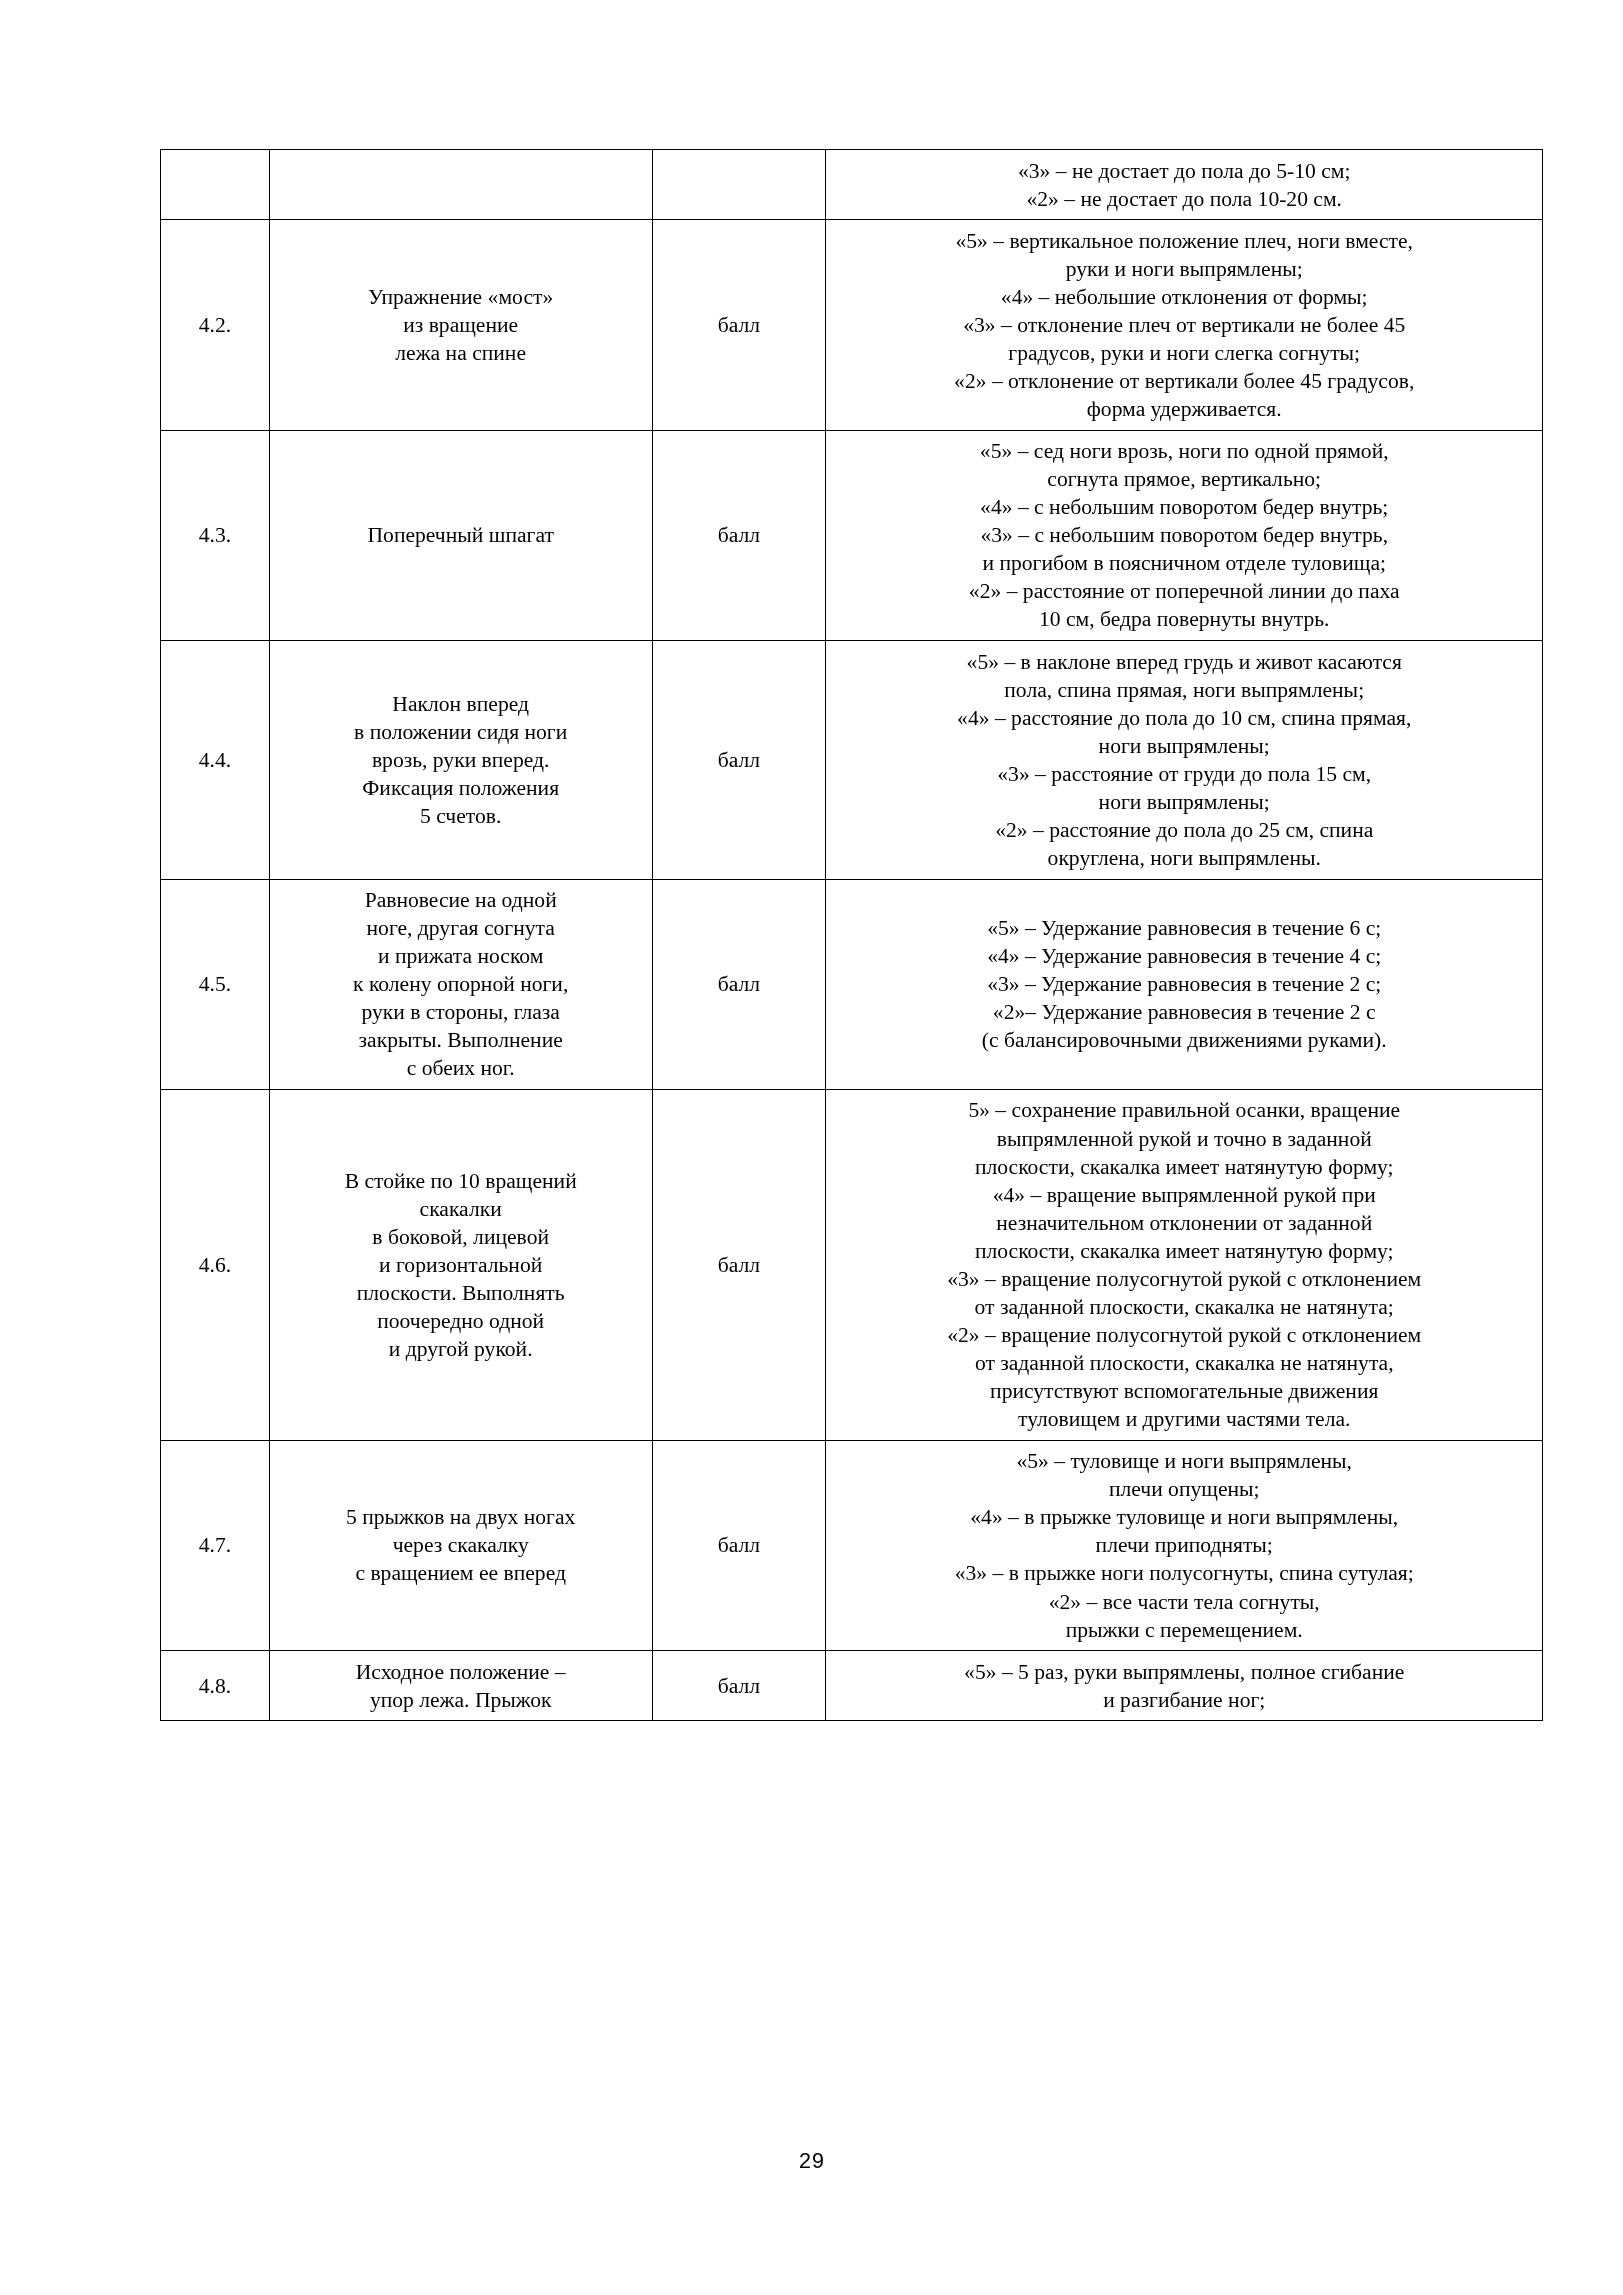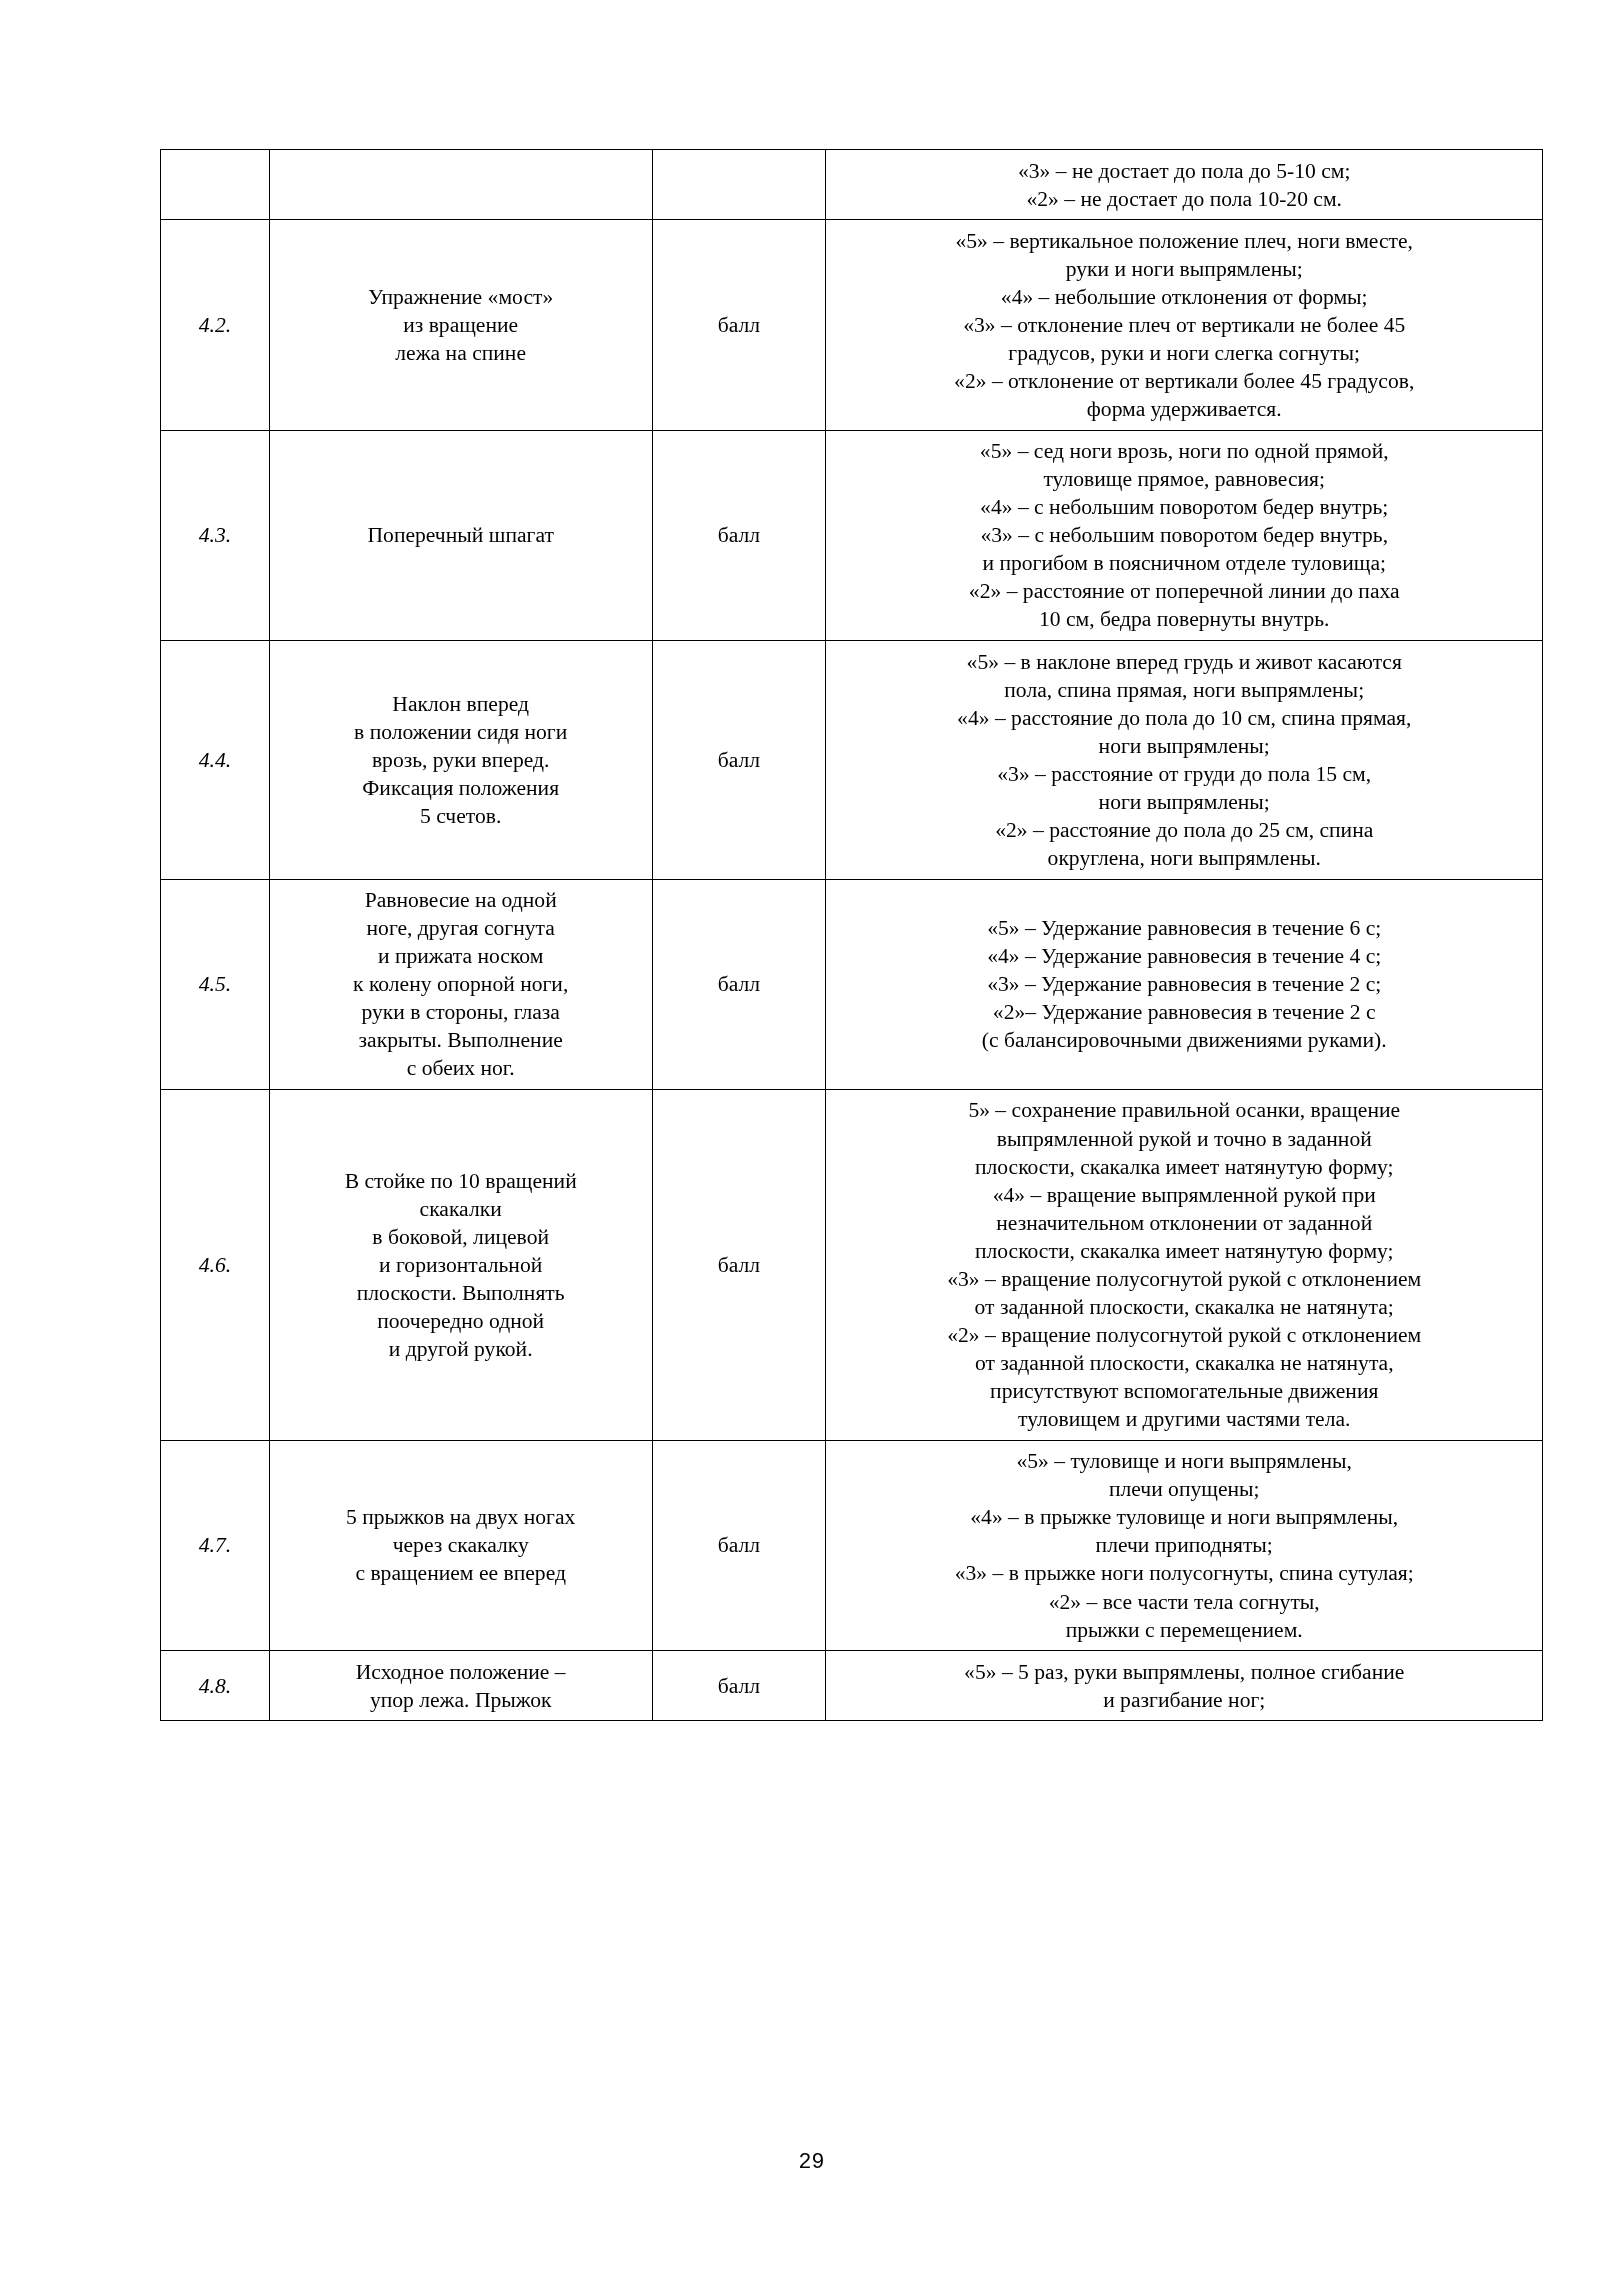--- a/index.html
+++ b/index.html
@@ -29,21 +29,20 @@
   table.doc-table td {
     border: 1.3px solid #000000;
     vertical-align: middle;
     padding: 6.5px 7.9px;
     font-size: 21.6px;
     line-height: 1.30;
     text-align: center;
   }
   td.col-num {
     width: 92px;
-    font-style: italic;
   }
   td.col-name {
     width: 366px;
     margin-left: 12px;
   }
   td.col-unit {
     width: 157px;
   }
   td.col-crit {
     width: 700px;
@@ -96,21 +95,21 @@
           </td>
         </tr>
         <tr>
           <td class="col-num">4.3.</td>
           <td class="col-name">
             <span class="cell-line">Поперечный шпагат</span>
           </td>
           <td class="col-unit">балл</td>
           <td class="col-crit">
             <span class="cell-line">«5» – сед ноги врозь, ноги по одной прямой,</span>
-            <span class="cell-line">туловище прямое, равновесия;</span>
+            <span class="cell-line">согнута прямое, вертикально;</span>
             <span class="cell-line">«4» – с небольшим поворотом бедер внутрь;</span>
             <span class="cell-line">«3» – с небольшим поворотом бедер внутрь,</span>
             <span class="cell-line">и прогибом в поясничном отделе туловища;</span>
             <span class="cell-line">«2» – расстояние от поперечной линии до паха</span>
             <span class="cell-line">10 см, бедра повернуты внутрь.</span>
           </td>
         </tr>
         <tr>
           <td class="col-num">4.4.</td>
           <td class="col-name">

